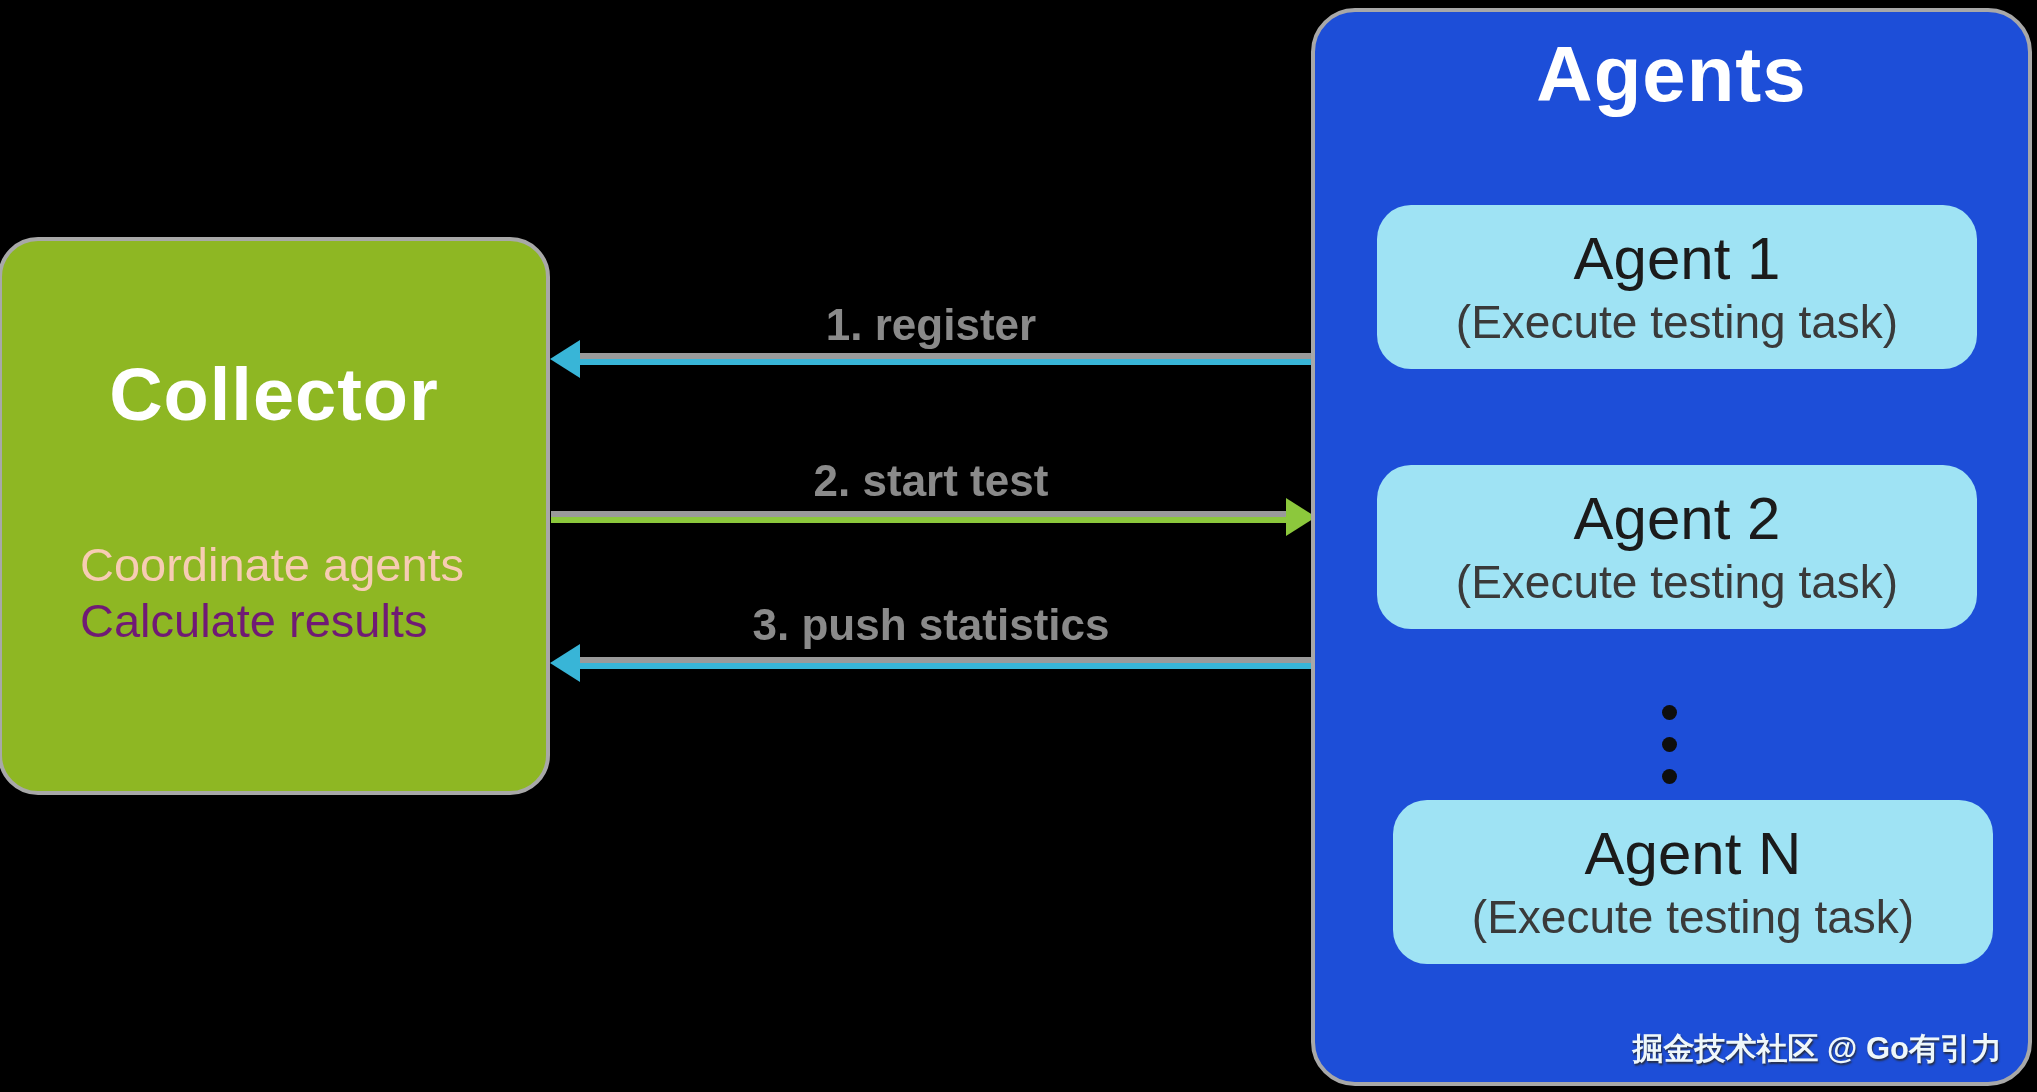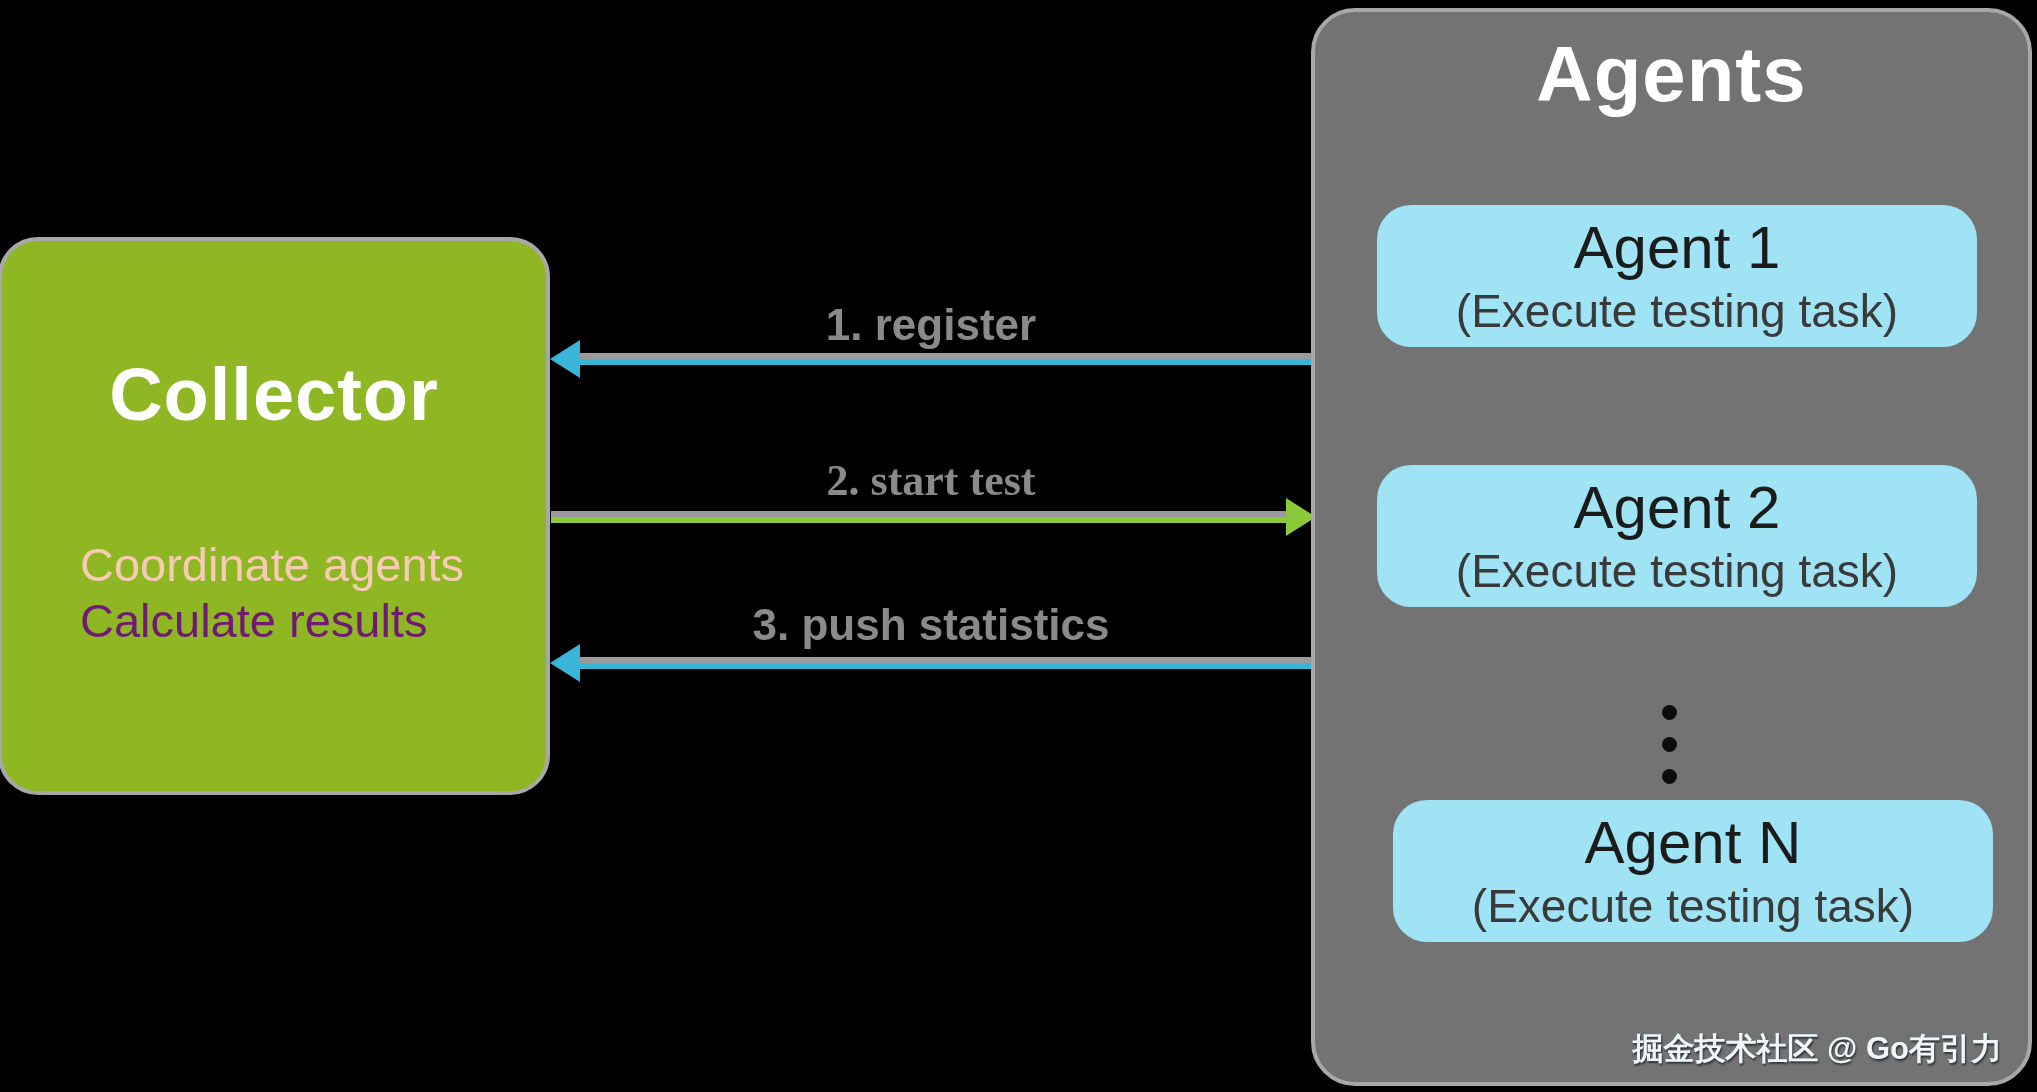--- a/index.html
+++ b/index.html
@@ -48,30 +48,30 @@
   .a2-head  { left:1286px; top:498px; }
 
   .a3-label { left:551px; top:600px; }
   .a3-track { left:574px; top:657px; width:737px; }
   .a3-color { left:574px; top:663px; width:737px; background:#38b5d7; }
   .a3-head  { left:550px; top:644px; }
 
   
   .agents-box {
     position:absolute; left:1311px; top:8px; width:721px; height:1078px;
-    background:#737373; border:4px solid #a8a8a8; border-radius:44px;
+    background:#1d4ed8; border:4px solid #a8a8a8; border-radius:44px;
     box-sizing:border-box;
   }
   .agents-title {
     position:absolute; left:0; right:0; top:22px;
     text-align:center; color:#ffffff; font-size:78px; font-weight:bold;
     line-height:1.05; letter-spacing:1px;
   }
   .agent-card {
-    position:absolute; left:62px; width:600px; height:142px;
+    position:absolute; left:62px; width:600px; height:164px;
     background:#9fe3f4; border-radius:34px;
     display:flex; flex-direction:column; align-items:center; justify-content:center;
   }
   .card-1 { top:193px; }
   .card-2 { top:453px; }
   .card-n { top:788px;margin-left:16px; }
   .agent-name { color:#1b1b1b; font-size:60px; line-height:70px; font-weight:400; }
   .agent-sub  { color:#3a3a3a; font-size:46px; line-height:56px; font-weight:400; }
 
   .dot {
@@ -101,21 +101,21 @@
   </div>
 
   <div>
     <div class="arrow-label a1-label" style="color: rgb(138, 138, 138);">1. register</div>
     <div class="line-track a1-track" style="background: rgb(154, 154, 154);"></div>
     <div class="line-color a1-color" style="background: rgb(56, 181, 215);"></div>
     <div class="head head-left a1-head" style="border-right-color: rgb(56, 181, 215);"></div>
   </div>
 
   <div>
-    <div class="arrow-label a2-label" style="color: rgb(138, 138, 138); font-family: Liberation Serif, serif;">2. start test</div>
+    <div class="arrow-label a2-label" style="color: rgb(138, 138, 138);">2. start test</div>
     <div class="line-track a2-track" style="background: rgb(154, 154, 154);"></div>
     <div class="line-color a2-color" style="background: rgb(140, 200, 60);"></div>
     <div class="head head-right a2-head" style="border-left-color: rgb(140, 200, 60);"></div>
   </div>
 
   <div>
     <div class="arrow-label a3-label" style="color: rgb(138, 138, 138);">3. push statistics</div>
     <div class="line-track a3-track" style="background: rgb(154, 154, 154);"></div>
     <div class="line-color a3-color" style="background: rgb(56, 181, 215);"></div>
     <div class="head head-left a3-head" style="border-right-color: rgb(56, 181, 215);"></div>

